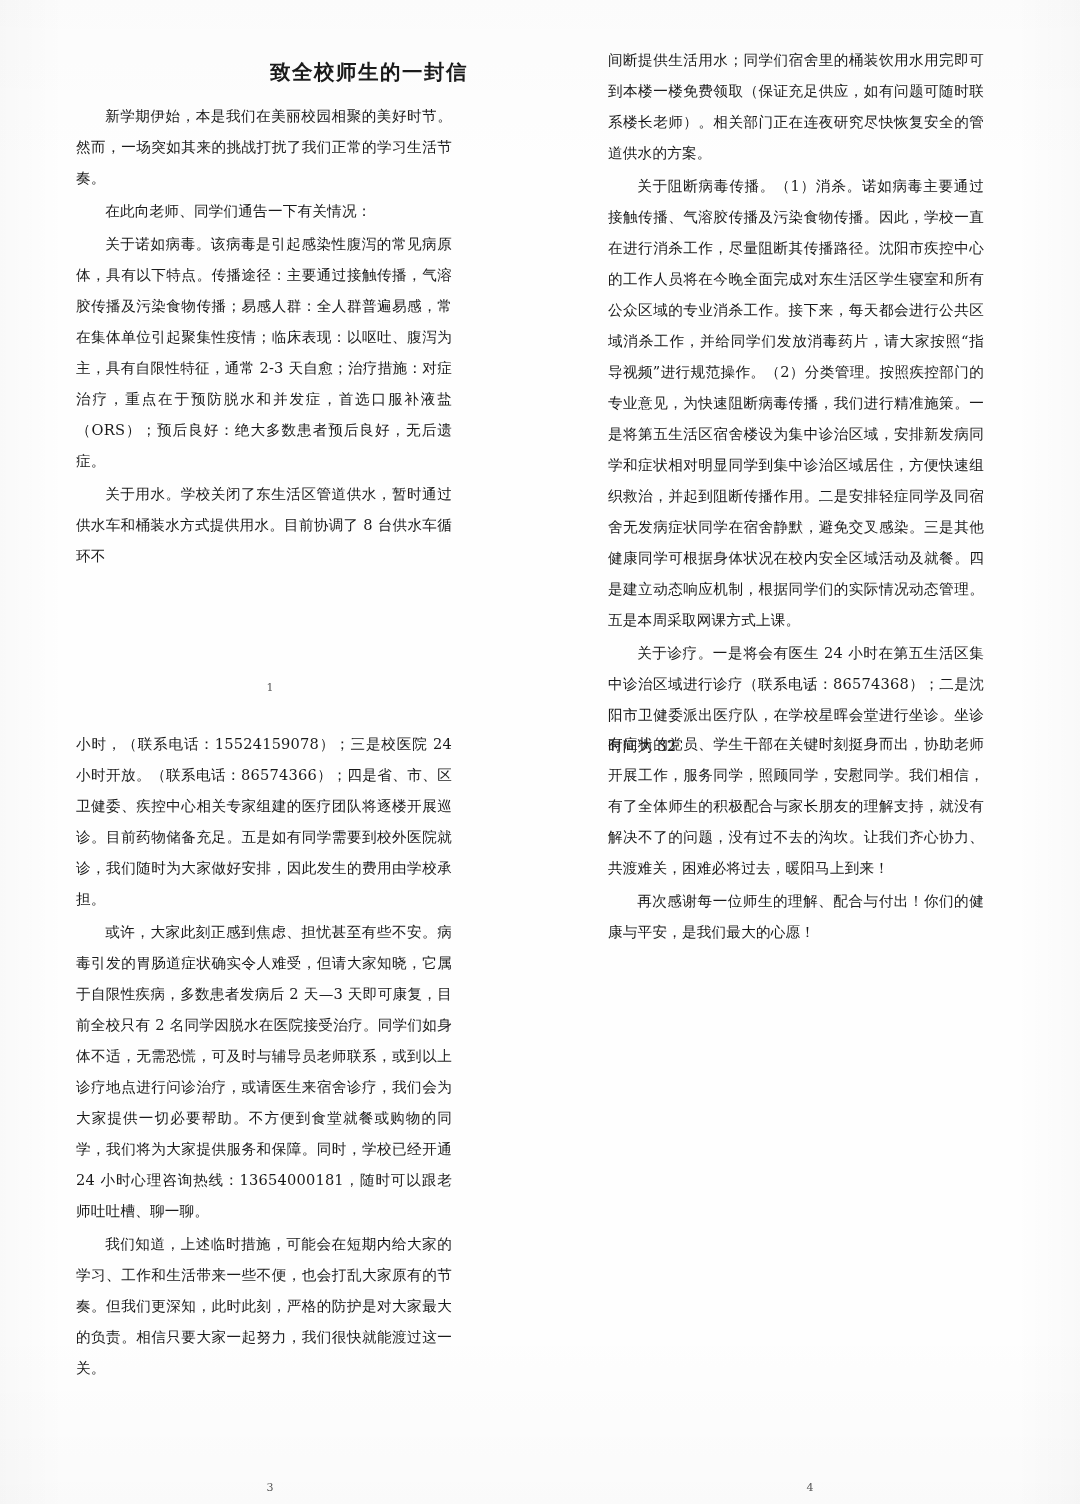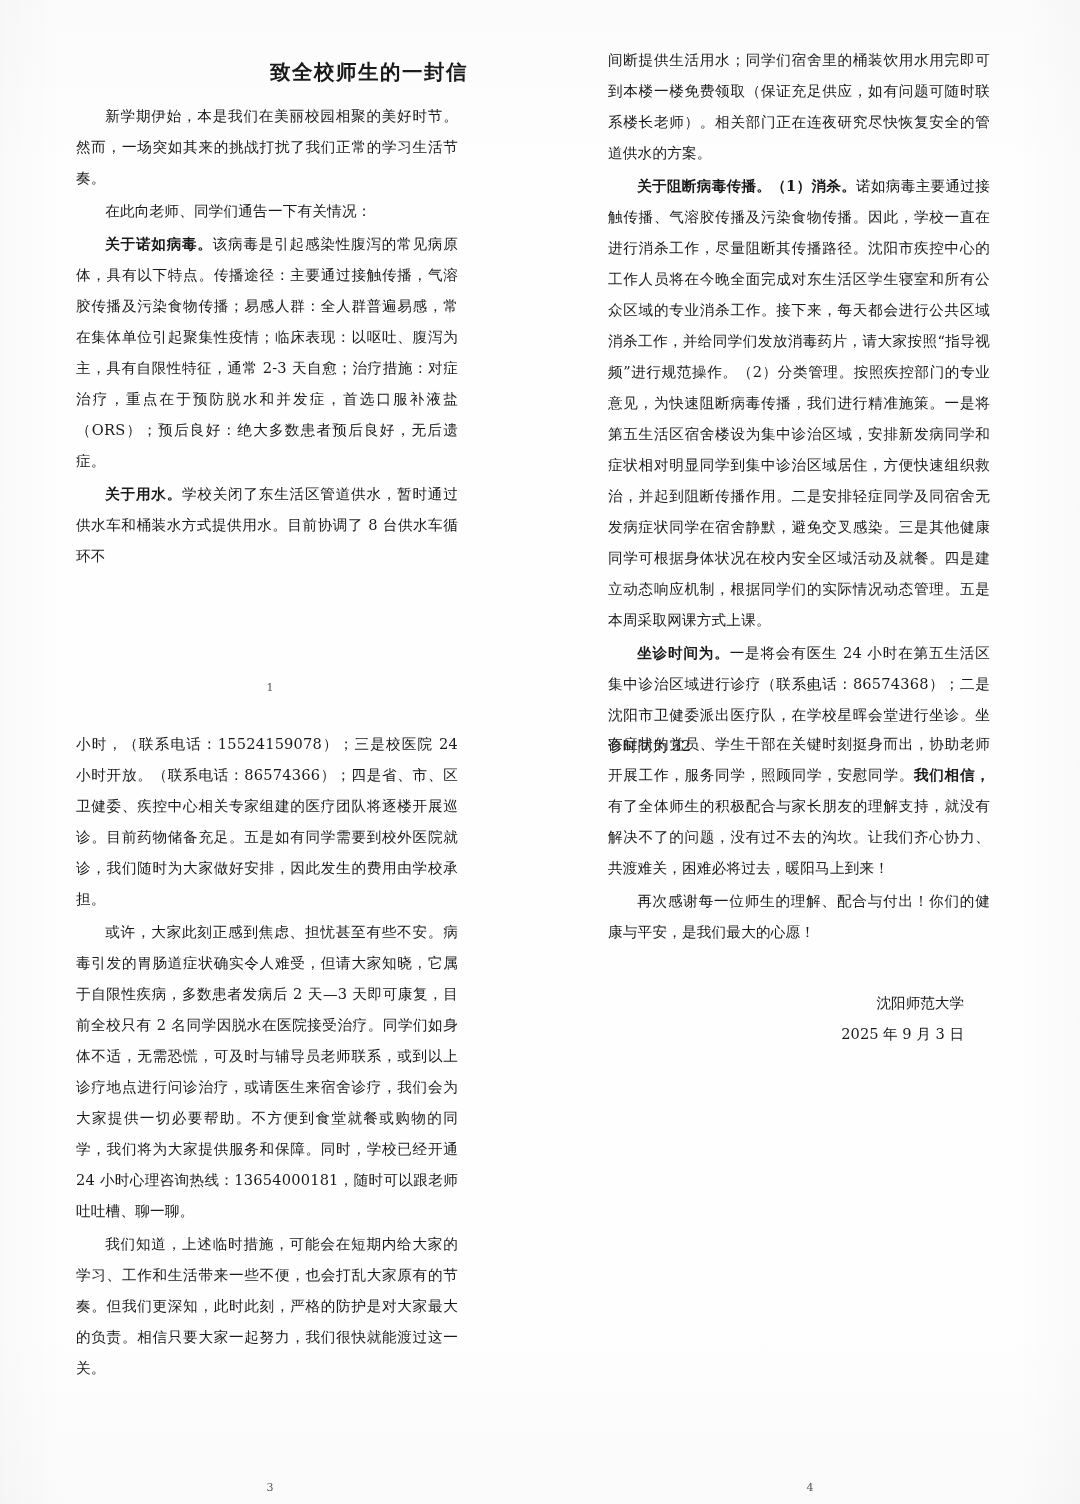--- a/index.html
+++ b/index.html
@@ -51,30 +51,30 @@
   .doc-title {
     text-align: right;
     font-size: 20.5px;
     font-weight: bold;
     letter-spacing: 1.5px;
     margin: 14px 0 14px 0;
     font-family: "DejaVu Serif", "Liberation Serif", serif;
   }
 
   p.para {
-    margin: 0 10px 2px 0;
+    margin: 0 16px 2px 0;
     font-size: 14.6px;
     line-height: 31px;
     text-align: justify;
     text-justify: inter-ideograph;
     letter-spacing: 0.2px;
   }
   p.indent { text-indent: 2em; }
   p.noindent { text-indent: 0; }
-  b.hl { font-weight: bold; }
+  b.hl { font-weight: normal; }
 
   .signature {
     margin-top: 40px;
     text-align: right;
     font-size: 14.6px;
     line-height: 31px;
     padding-right: 36px;
   }
 
   .folio {
@@ -104,39 +104,35 @@
       <p class="para indent">在此向老师、同学们通告一下有关情况：</p>
       <p class="para indent"><b class="hl">关于诺如病毒。</b><span>该病毒是引起感染性腹泻的常见病原体，具有以下特点。传播途径：主要通过接触传播，气溶胶传播及污染食物传播；易感人群：全人群普遍易感，常在集体单位引起聚集性疫情；临床表现：以呕吐、腹泻为主，具有自限性特征，通常 2-3 天自愈；治疗措施：对症治疗，重点在于预防脱水和并发症，首选口服补液盐（ORS）；预后良好：绝大多数患者预后良好，无后遗症。</span></p>
       <p class="para indent"><b class="hl">关于用水。</b><span>学校关闭了东生活区管道供水，暂时通过供水车和桶装水方式提供用水。目前协调了 8 台供水车循环不</span></p>
 
       <div class="folio">1</div>
     </div>
 
     <div class="page p2">
       <p class="para noindent">间断提供生活用水；同学们宿舍里的桶装饮用水用完即可到本楼一楼免费领取（保证充足供应，如有问题可随时联系楼长老师）。相关部门正在连夜研究尽快恢复安全的管道供水的方案。</p>
       <p class="para indent"><b class="hl">关于阻断病毒传播。（1）消杀。</b><span>诺如病毒主要通过接触传播、气溶胶传播及污染食物传播。因此，学校一直在进行消杀工作，尽量阻断其传播路径。沈阳市疾控中心的工作人员将在今晚全面完成对东生活区学生寝室和所有公众区域的专业消杀工作。接下来，每天都会进行公共区域消杀工作，并给同学们发放消毒药片，请大家按照“指导视频”进行规范操作。（2）分类管理。按照疾控部门的专业意见，为快速阻断病毒传播，我们进行精准施策。一是将第五生活区宿舍楼设为集中诊治区域，安排新发病同学和症状相对明显同学到集中诊治区域居住，方便快速组织救治，并起到阻断传播作用。二是安排轻症同学及同宿舍无发病症状同学在宿舍静默，避免交叉感染。三是其他健康同学可根据身体状况在校内安全区域活动及就餐。四是建立动态响应机制，根据同学们的实际情况动态管理。五是本周采取网课方式上课。</span></p>
-      <p class="para indent"><b class="hl">坐诊时间为。</b><span>一是将会有医生 24 小时在第五生活区集中诊治区域进行诊疗（联系电话：86574368）；二是沈阳市卫健委派出医疗队，在学校星晖会堂进行坐诊。坐诊时间为 32</span></p>
+      <p class="para indent"><b class="hl">关于诊疗。</b><span>一是将会有医生 24 小时在第五生活区集中诊治区域进行诊疗（联系电话：86574368）；二是沈阳市卫健委派出医疗队，在学校星晖会堂进行坐诊。坐诊时间为 32</span></p>
 
       <div class="folio">2</div>
     </div>
 
     <div class="page p3">
       <p class="para noindent">小时，（联系电话：15524159078）；三是校医院 24 小时开放。（联系电话：86574366）；四是省、市、区卫健委、疾控中心相关专家组建的医疗团队将逐楼开展巡诊。目前药物储备充足。五是如有同学需要到校外医院就诊，我们随时为大家做好安排，因此发生的费用由学校承担。</p>
       <p class="para indent">或许，大家此刻正感到焦虑、担忧甚至有些不安。病毒引发的胃肠道症状确实令人难受，但请大家知晓，它属于自限性疾病，多数患者发病后 2 天—3 天即可康复，目前全校只有 2 名同学因脱水在医院接受治疗。同学们如身体不适，无需恐慌，可及时与辅导员老师联系，或到以上诊疗地点进行问诊治疗，或请医生来宿舍诊疗，我们会为大家提供一切必要帮助。不方便到食堂就餐或购物的同学，我们将为大家提供服务和保障。同时，学校已经开通 24 小时心理咨询热线：13654000181，随时可以跟老师吐吐槽、聊一聊。</p>
       <p class="para indent">我们知道，上述临时措施，可能会在短期内给大家的学习、工作和生活带来一些不便，也会打乱大家原有的节奏。但我们更深知，此时此刻，严格的防护是对大家最大的负责。相信只要大家一起努力，我们很快就能渡过这一关。</p>
 
       <div class="folio">3</div>
     </div>
 
     <div class="page p4">
       <p class="para noindent"><span>有症状的党员、学生干部在关键时刻挺身而出，协助老师开展工作，服务同学，照顾同学，安慰同学。</span><b class="hl">我们相信，</b><span>有了全体师生的积极配合与家长朋友的理解支持，就没有解决不了的问题，没有过不去的沟坎。让我们齐心协力、共渡难关，困难必将过去，暖阳马上到来！</span></p>
       <p class="para indent">再次感谢每一位师生的理解、配合与付出！你们的健康与平安，是我们最大的心愿！</p>
 
-      <div class="signature">
-        <div>沈阳师范大学</div>
-        <div>2025 年 9 月 3 日</div>
-      </div>
 
       <div class="folio">4</div>
     </div>
 
   </div>
 </div>
 
 </body></html>

